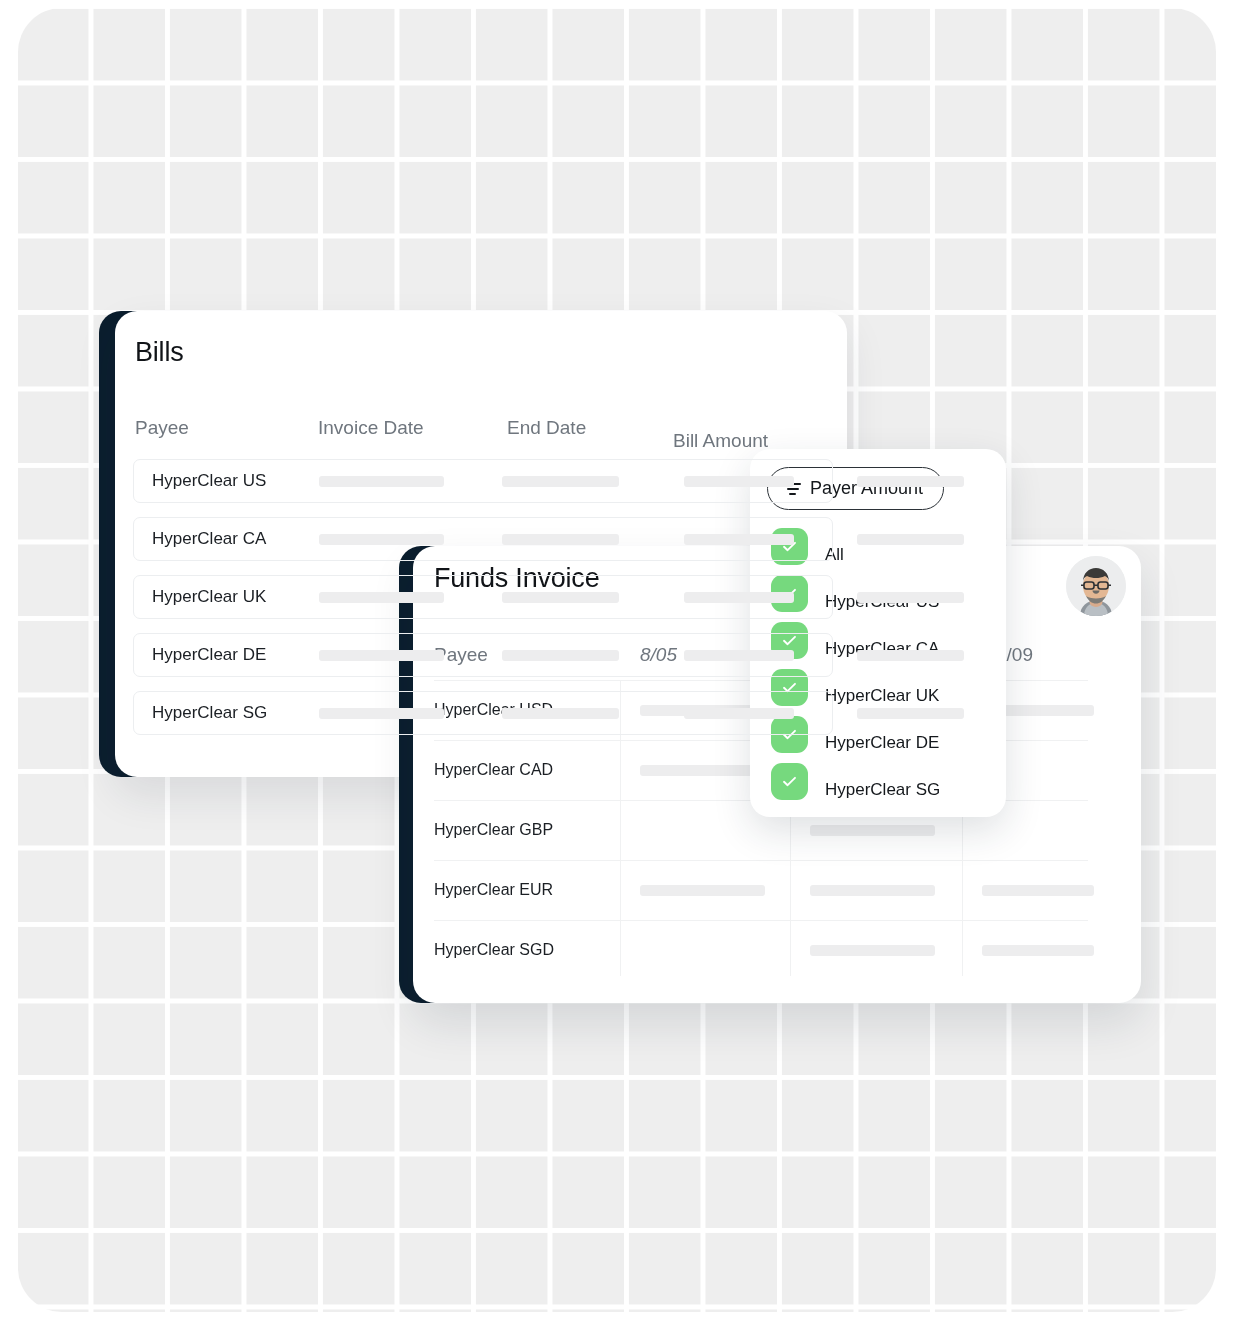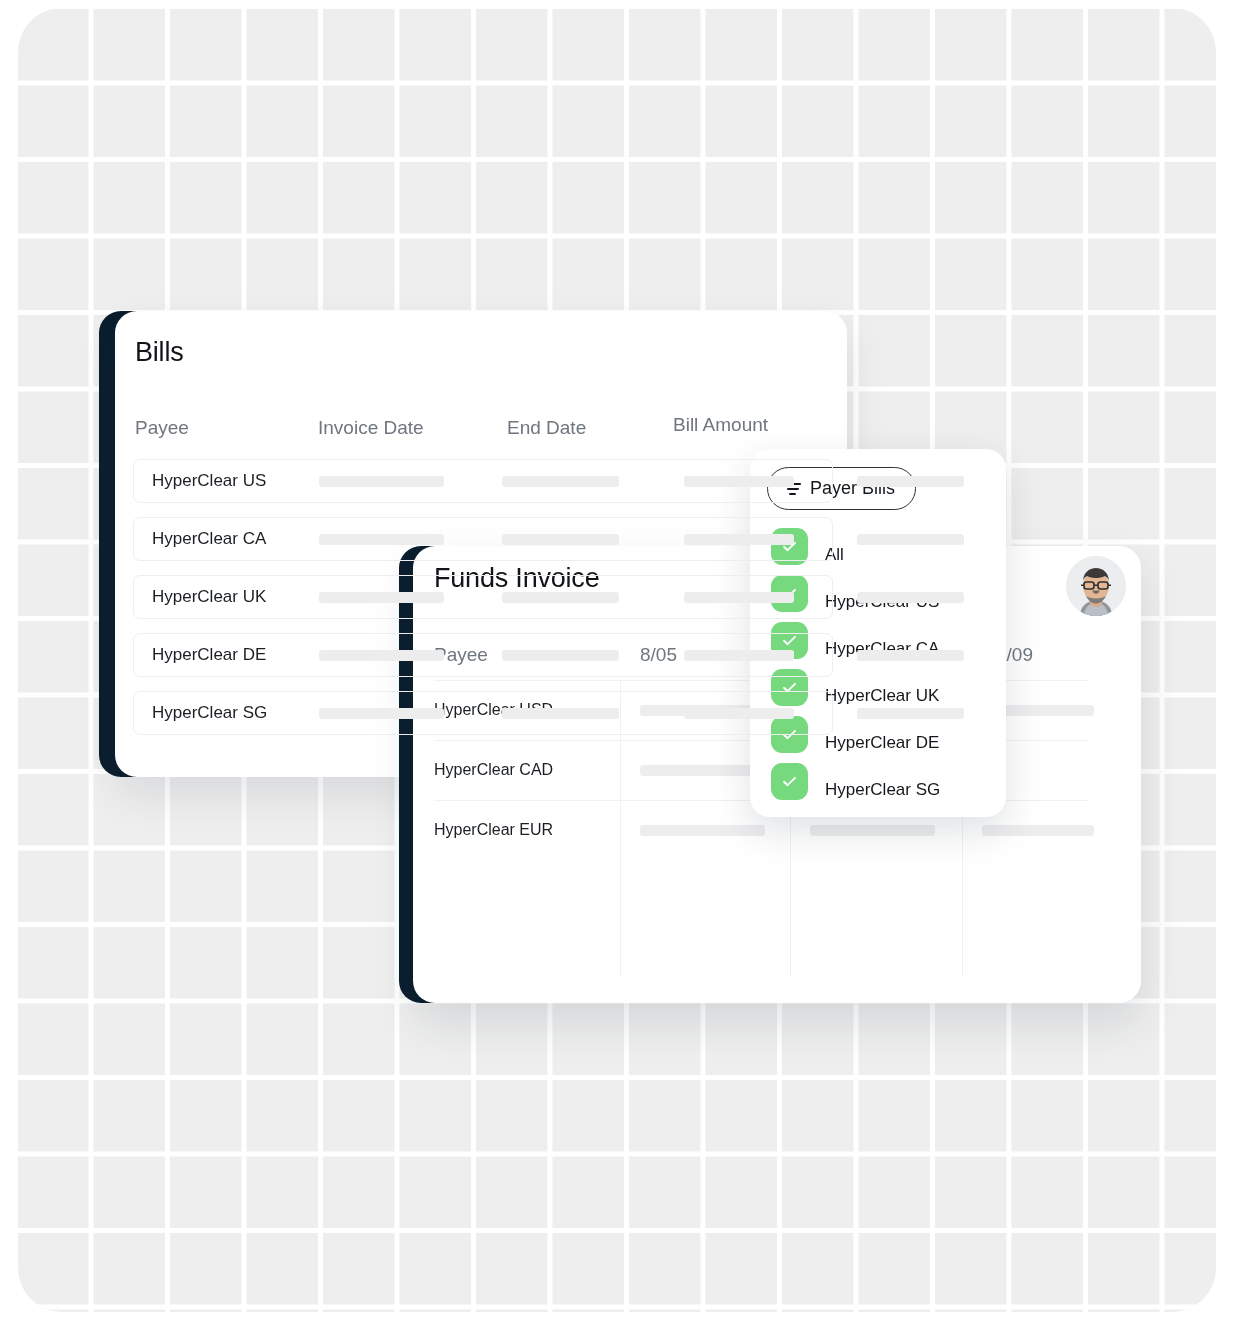--- a/index.html
+++ b/index.html
@@ -272,54 +272,63 @@
         <path d="M28 29.2h4" stroke="#2e3134" stroke-width="1.6"></path>
         <path d="M18 29.2h-3" stroke="#2e3134" stroke-width="1.6"></path>
         <path d="M42 29.2h3" stroke="#2e3134" stroke-width="1.6"></path>
       </g>
     </svg>
   </div>
 
   <div class="fgrid">
     <div class="fhead" id="funds-head">
         <span style="left: 0px; top: 8px;">Payee</span>
-        <span style="left: 206px; top: 8px;">8/05</span>
+        <span style="left: 206px; top: 8px; font-style: italic;">8/05</span>
         <span style="left: 390px; top: 8px;"></span>
         <span style="left: 562px; top: 8px;">8/09</span>
       </div>
     <div id="funds-rows">
         <div class="frow">
           <div class="fpayee">HyperClear USD</div>
           <div class="ph" style="left: 206px; top: 24px; width: 125px;"></div>
           <div class="ph" style="left: 548px; top: 24px; width: 112px;"></div>
         </div>
         <div class="frow">
           <div class="fpayee">HyperClear CAD</div>
           <div class="ph" style="left: 206px; top: 24px; width: 125px;"></div>
         </div>
         <div class="frow">
+          <div class="fpayee">HyperClear GBP</div>
+          <div class="ph" style="left: 376px; top: 24px; width: 125px;"></div>
+        </div>
+        <div class="frow">
           <div class="fpayee">HyperClear EUR</div>
           <div class="ph" style="left: 206px; top: 24px; width: 125px;"></div>
+          <div class="ph" style="left: 376px; top: 24px; width: 125px;"></div>
+          <div class="ph" style="left: 548px; top: 24px; width: 112px;"></div>
+        </div>
+        <div class="frow">
+          <div class="fpayee">HyperClear SGD</div>
           <div class="ph" style="left: 376px; top: 24px; width: 125px;"></div>
           <div class="ph" style="left: 548px; top: 24px; width: 112px;"></div>
         </div>
       </div>
   <div class="vline" style="left: 186px;"></div>
       <div class="vline" style="left: 356px;"></div>
       <div class="vline" style="left: 528px;"></div>
     </div>
 
   <div id="payer-panel">
     <div id="payer-button">
       <span class="filter-icon">
         <i></i>
           <i></i>
           <i></i>
       </span>
-      <span class="lbl">Payer Bills</span>
+      <span class="lbl">Payer Amount</span>
     </div>
     <div id="payer-options">
         <div class="opt" style="top: 79px;">
           <div class="chk">
             <svg width="19" height="19" viewBox="0 0 19 19">
               <path d="M4 9.8 L7.6 13.2 L15 5.8" fill="none" stroke="#ffffff" stroke-width="1.9" stroke-linecap="round" stroke-linejoin="round"></path>
             </svg>
           </div>
           <span class="otext">All</span>
         </div>
@@ -362,21 +371,21 @@
             </svg>
           </div>
           <span class="otext">HyperClear SG</span>
         </div>
       </div>
   </div>
 
 <div class="col-head" style="left: 135px; top: 417px;">Payee</div>
     <div class="col-head" style="left: 318px; top: 417px;">Invoice Date</div>
     <div class="col-head" style="left: 507px; top: 417px;">End Date</div>
-    <div class="col-head" style="left: 673px; top: 414px;">Bill Amount</div>
+    <div class="col-head" style="left: 673px; top: 430px;">Bill Amount</div>
     <div class="bills-row" style="top: 459px;">
       <div class="payee">HyperClear US</div>
       <div class="ph" style="left: 185px; top: 16px; width: 125px;"></div>
       <div class="ph" style="left: 368px; top: 16px; width: 117px;"></div>
       <div class="ph" style="left: 550px; top: 16px; width: 110px;"></div>
       <div class="ph" style="left: 723px; top: 16px; width: 107px;"></div>
     </div>
     <div class="bills-row" style="top: 517px;">
       <div class="payee">HyperClear CA</div>
       <div class="ph" style="left: 185px; top: 16px; width: 125px;"></div>

